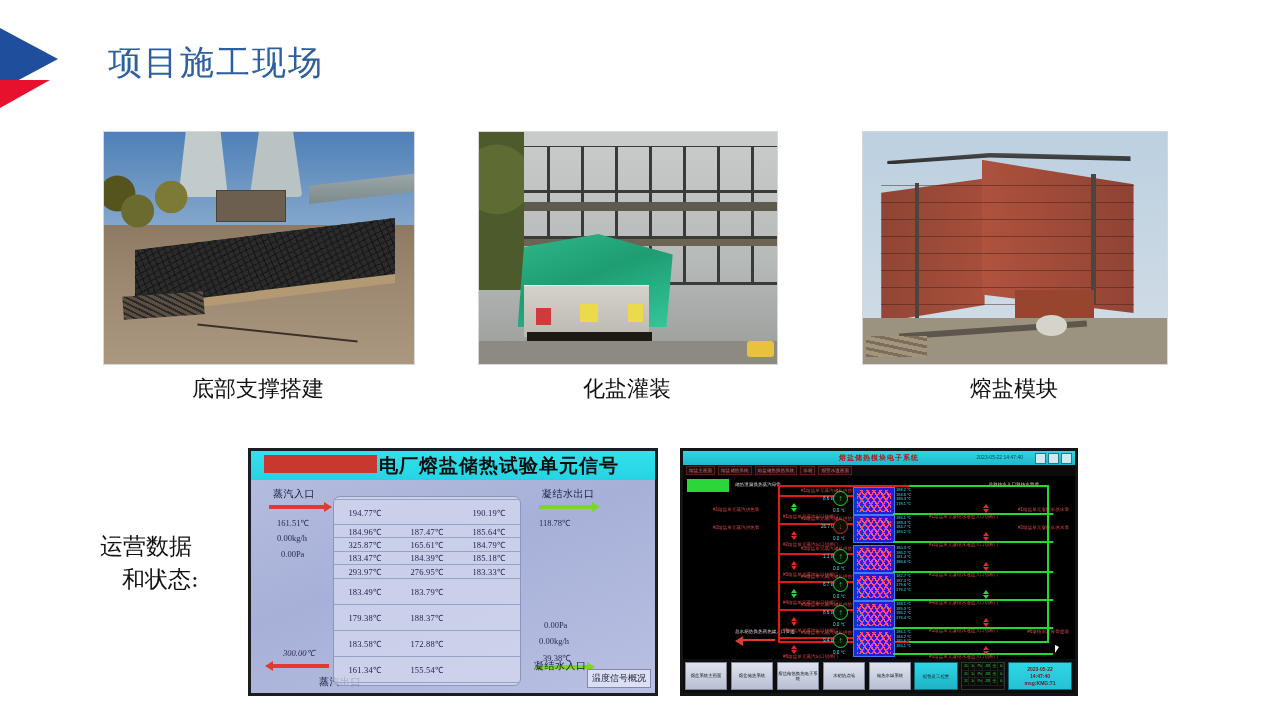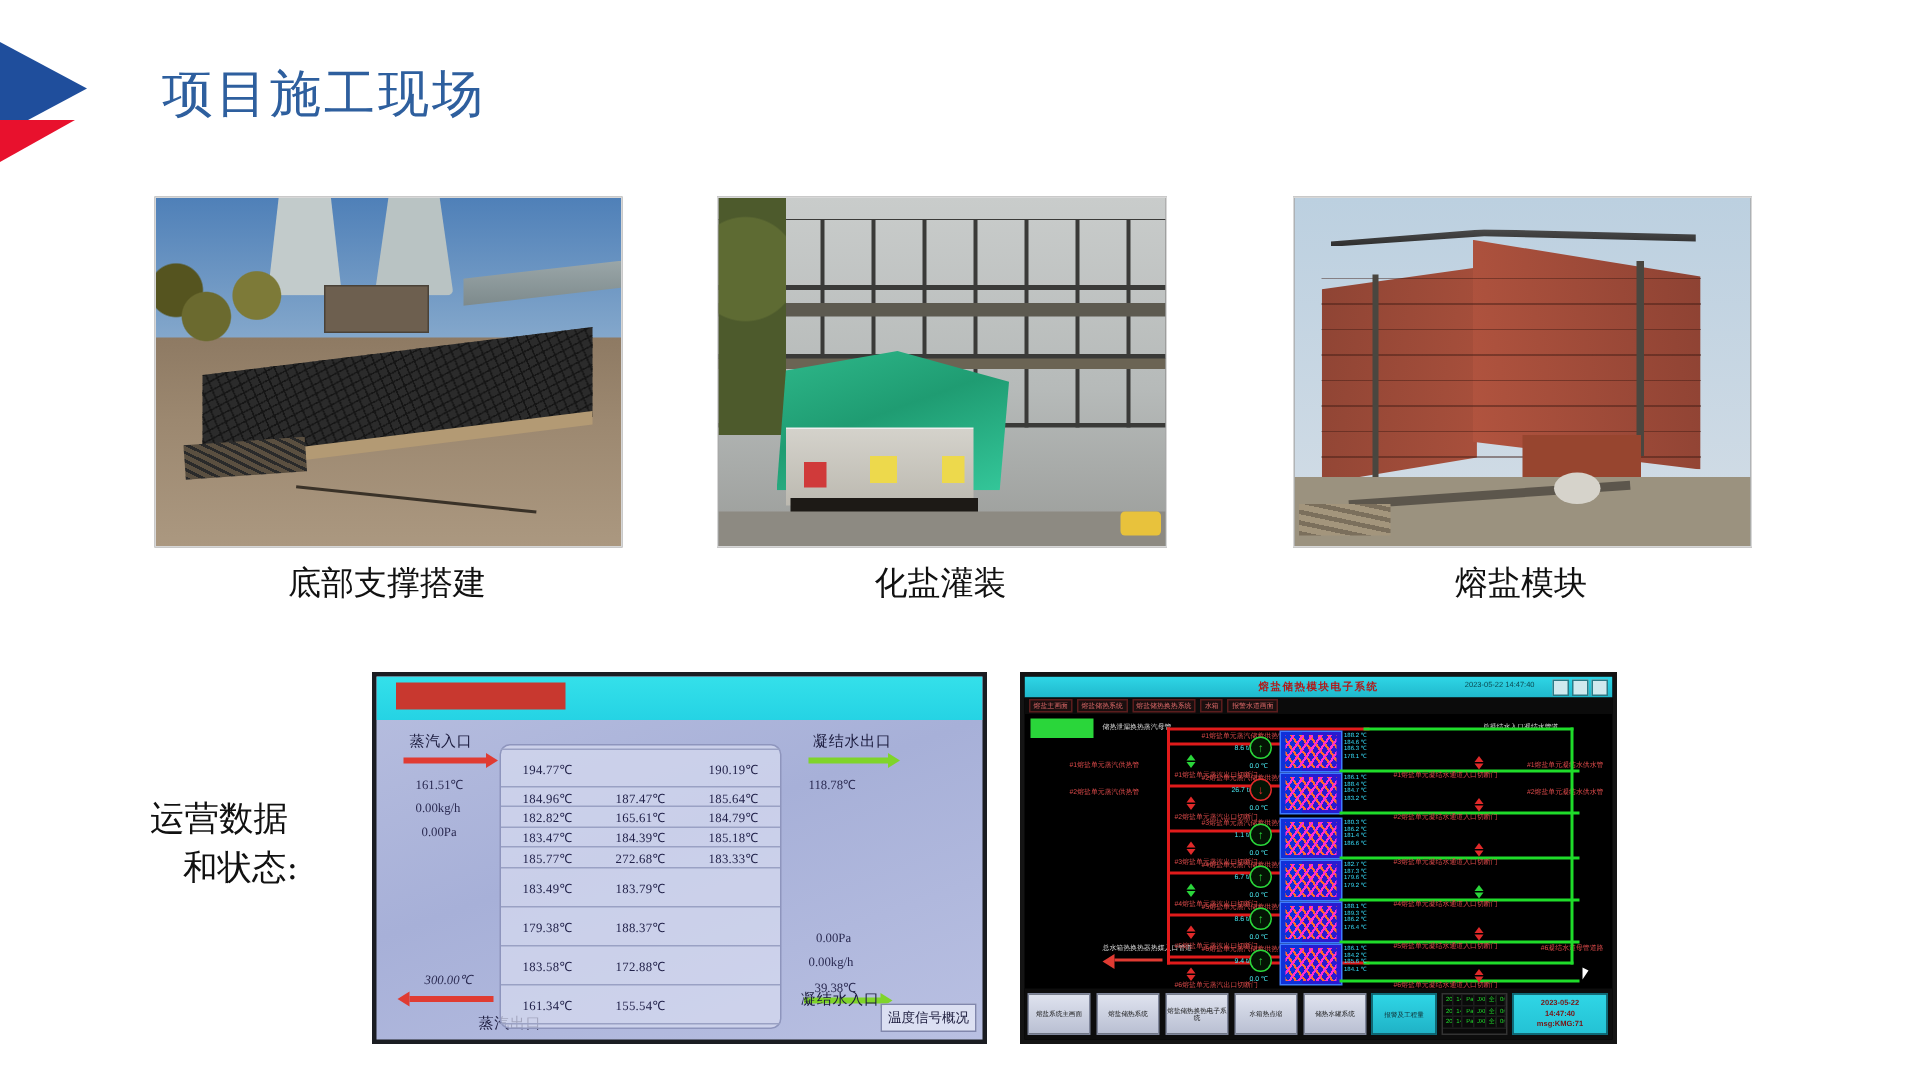--- a/index.html
+++ b/index.html
@@ -332,20 +332,21 @@
 <div class="op-label">
   <span>运营数据</span>
   <span class="l2">和状态:</span>
 </div>
 
 <div class="hmi">
   <div class="hmi-inner">
 
     <div class="hmi-titlebar"></div>
     <div class="hmi-redact"></div>
+    <div class="hmi-title">电厂熔盐储热试验单元信号</div>
 
     <div class="hmi-label" style="left:22px;top:36px;">蒸汽入口</div>
     <div class="arrow red" style="left:18px;top:54px;width:56px;"></div>
     <div class="hmi-val" style="left:26px;top:66px;">161.51℃</div>
     <div class="hmi-val" style="left:26px;top:82px;">0.00kg/h</div>
     <div class="hmi-val" style="left:30px;top:98px;">0.00Pa</div>
 
     <div class="hmi-label" style="left:291px;top:36px;">凝结水出口</div>
     <div class="arrow green" style="left:288px;top:54px;width:54px;"></div>
     <div class="hmi-val" style="left:288px;top:66px;">118.78℃</div>
@@ -365,32 +366,32 @@
         <div class="hmi-cell">194.77℃</div>
         <div class="hmi-cell"></div>
         <div class="hmi-cell">190.19℃</div>
       </div>
       <div class="hmi-row">
         <div class="hmi-cell">184.96℃</div>
         <div class="hmi-cell">187.47℃</div>
         <div class="hmi-cell">185.64℃</div>
       </div>
       <div class="hmi-row">
-        <div class="hmi-cell">182.82℃</div>
+        <div class="hmi-cell">325.87℃</div>
         <div class="hmi-cell">165.61℃</div>
         <div class="hmi-cell">184.79℃</div>
       </div>
       <div class="hmi-row">
         <div class="hmi-cell">183.47℃</div>
         <div class="hmi-cell">184.39℃</div>
         <div class="hmi-cell">185.18℃</div>
       </div>
       <div class="hmi-row">
-        <div class="hmi-cell">185.77℃</div>
-        <div class="hmi-cell">272.68℃</div>
+        <div class="hmi-cell">293.97℃</div>
+        <div class="hmi-cell">276.95℃</div>
         <div class="hmi-cell">183.33℃</div>
       </div>
       <div class="hmi-row tall">
         <div class="hmi-cell">183.49℃</div>
         <div class="hmi-cell">183.79℃</div>
         <div class="hmi-cell"></div>
       </div>
       <div class="hmi-row tall">
         <div class="hmi-cell">179.38℃</div>
         <div class="hmi-cell">188.37℃</div>

